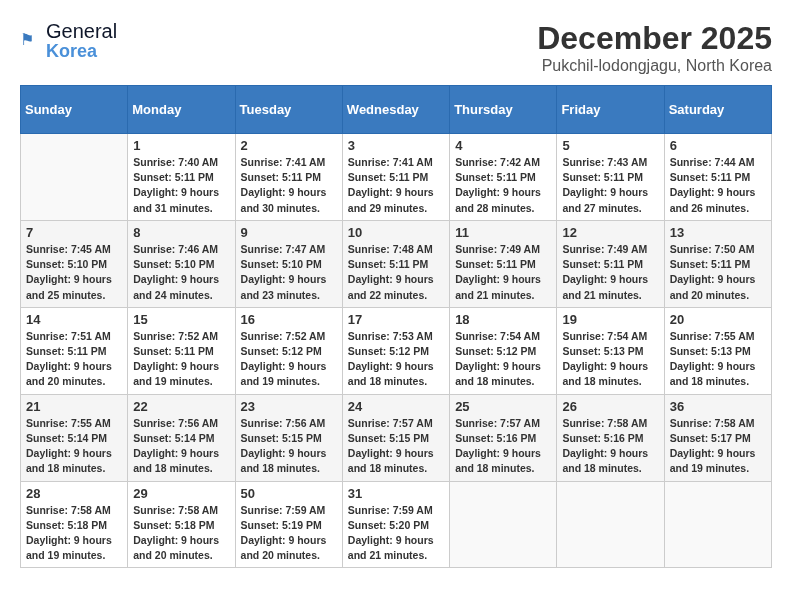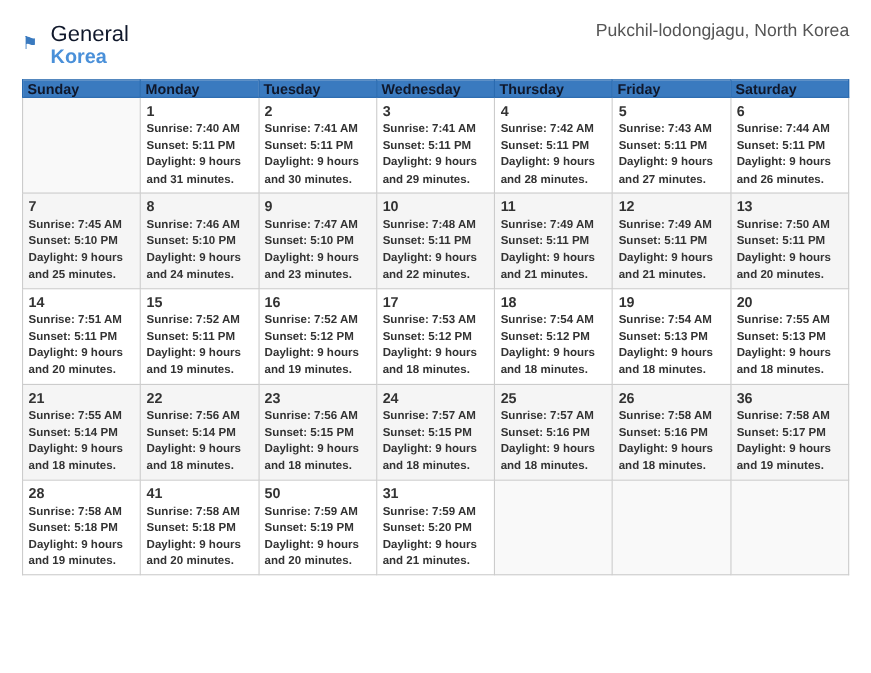--- a/index.html
+++ b/index.html
@@ -49,22 +49,22 @@
       font-size: 16px;
       color: #555;
     }
     table {
       width: 100%;
       border-collapse: collapse;
       font-size: 11px;
     }
     .header-row th {
       background: #3a7abf;
-      color: #0f172a;
-      padding: 0 4px;
+      color: #ffffff;
+      padding: 16px 4px;
       font-size: 13px;
       font-weight: bold;
       text-align: left;
       border: 1px solid #2a6aaf;
     }
     td {
       border: 1px solid #ccc;
       vertical-align: top;
       padding: 4px 5px;
       min-height: 80px;
@@ -101,20 +101,21 @@
   <div class="logo">
     <svg class="logo-icon" viewBox="0 0 30 30" xmlns="http://www.w3.org/2000/svg">
       <text x="0" y="20" font-size="22" fill="#3a7abf">⚑</text>
     </svg>
     <div>
       <span class="logo-text-general">General</span><br>
       <span class="logo-text-blue">Korea</span>
     </div>
   </div>
   <div class="title-section">
+    <div class="calendar-title">December 2025</div>
     <div class="calendar-subtitle">Pukchil-lodongjagu, North Korea</div>
   </div>
 </div>
 
 <table>
   <thead>
     <tr class="header-row">
     <th>Sunday</th>
         <th>Monday</th>
         <th>Tuesday</th>
@@ -297,21 +298,21 @@
         </td>
       </tr>
       <tr>
         <td>
           <span class="day-num">28</span>
           <div class="day-info">
             Sunrise: 7:58 AM<br>Sunset: 5:18 PM<br>Daylight: 9 hours and 19 minutes.
           </div>
         </td>
         <td>
-          <span class="day-num">41</span>
+          <span class="day-num">29</span>
           <div class="day-info">
             Sunrise: 7:58 AM<br>Sunset: 5:18 PM<br>Daylight: 9 hours and 20 minutes.
           </div>
         </td>
         <td>
           <span class="day-num">50</span>
           <div class="day-info">
             Sunrise: 7:59 AM<br>Sunset: 5:19 PM<br>Daylight: 9 hours and 20 minutes.
           </div>
         </td>

